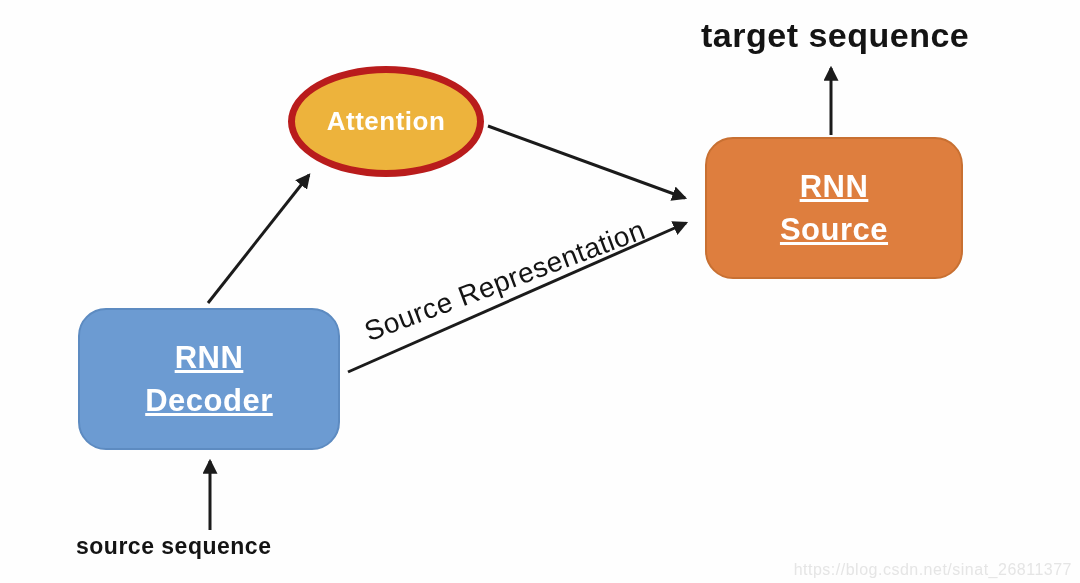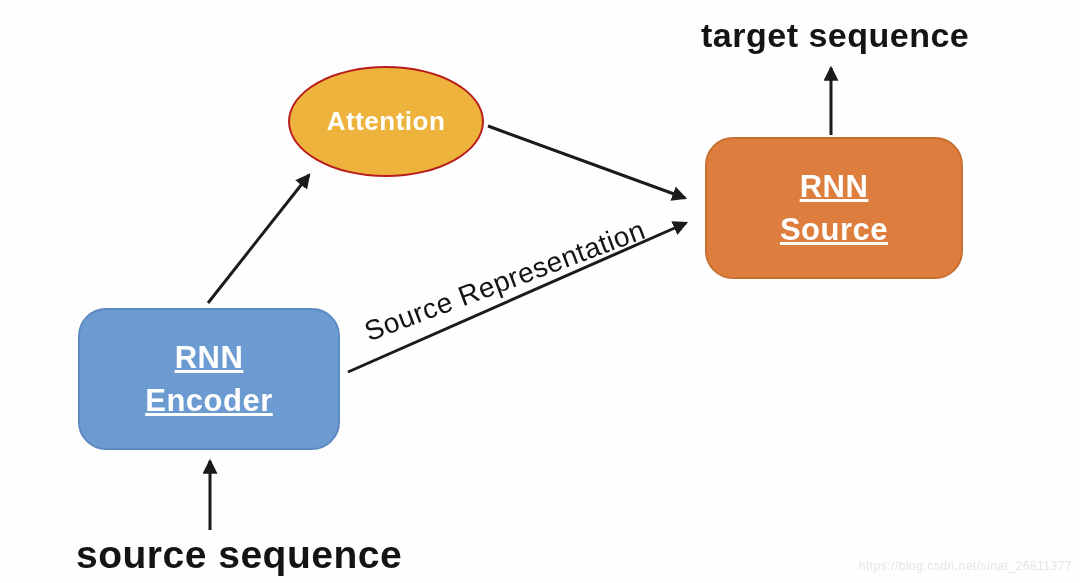--- a/index.html
+++ b/index.html
@@ -29,21 +29,21 @@
     text-align: center;
     color: #ffffff;
     font-weight: bold;
     box-sizing: border-box;
   }
   .node .stacked span { display: block; text-decoration: underline; }
   .node-attention {
     left: 288px; top: 66px;
     width: 196px; height: 111px;
     background: #EDB33C;
-    border: 2px solid #b91c1c;
+    border: 7px solid #b91c1c;
     border-radius: 50%;
     font-size: 26px;
     letter-spacing: 0.5px;
   }
   .node-decoder {
     left: 705px; top: 137px;
     width: 258px; height: 142px;
     background: #DE7E3E;
     border: 2px solid #C87032;
     border-radius: 28px;
@@ -62,36 +62,36 @@
     letter-spacing: 0.5px;
   }
   .seq-label {
     position: absolute;
     color: #141414;
     font-weight: bold;
     white-space: nowrap;
     letter-spacing: 0.5px;
   }
   .target-seq { left: 701px; top: 16px; font-size: 34px; }
-  .source-seq { left: 76px; top: 533px; font-size: 39px; }
+  .source-seq { left: 76px; top: 533px; font-size: 23px; }
   .rotated-label {
     position: absolute;
     left: 505px; top: 281px;
     transform: translate(-50%, -50%) rotate(-20.5deg);
     font-size: 28px;
     font-weight: 400;
     color: #141414;
     white-space: nowrap;
     letter-spacing: 0.5px;
   }
   .watermark {
     position: absolute;
     right: 8px;
-    bottom: 10px;
-    font-size: 12px;
+    bottom: 4px;
+    font-size: 16px;
     color: #E5E5E5;
     letter-spacing: 0.5px;
     margin-top: 24px;
   }
 </style>
 </head>
 <body>
 
 <div class="canvas">
 
@@ -117,21 +117,21 @@
   <div class="node node-decoder">
     <div class="stacked">
       <span>RNN</span>
       <span>Source</span>
     </div>
   </div>
 
   <div class="node node-encoder">
     <div class="stacked">
       <span>RNN</span>
-      <span>Encoder</span>
+      <span>Decoder</span>
     </div>
   </div>
 
   <div class="rotated-label">Source Representation</div>
 
   <div class="seq-label source-seq">source sequence</div>
 
   <div class="watermark">https://blog.csdn.net/sinat_26811377</div>
 
 </div>

